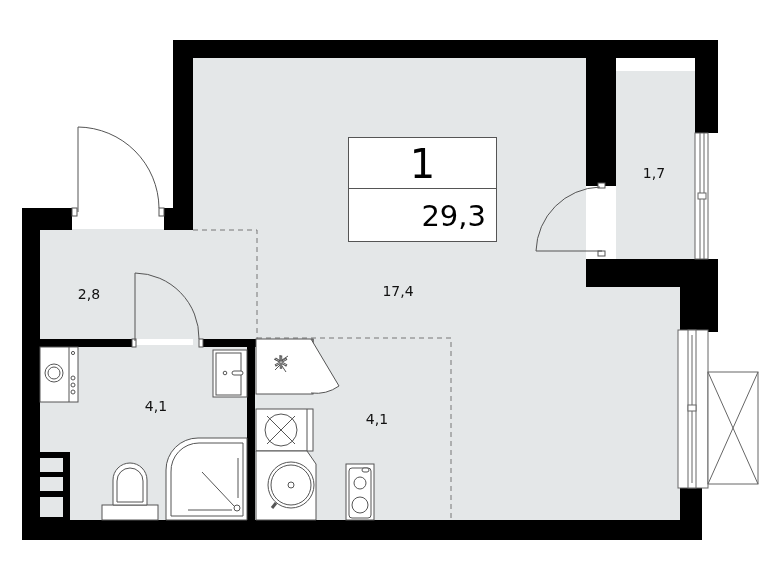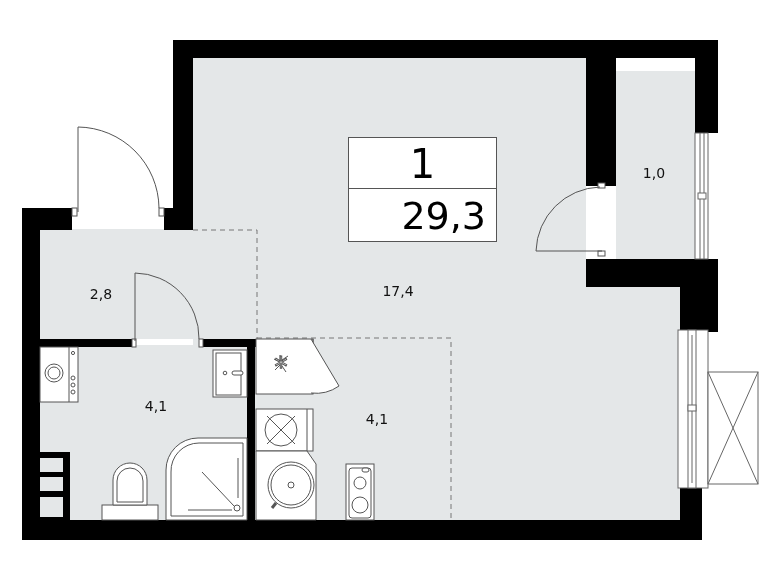--- a/index.html
+++ b/index.html
@@ -2,21 +2,21 @@
 <html><head>
   <meta charset="utf-8">
   <style>
     html, body { margin: 0; padding: 0; background: #ffffff; }
     body { width: 780px; height: 580px; position: relative; overflow: hidden; font-family: "DejaVu Sans", sans-serif; }
     #plan { position: absolute; left: 0; top: 0; width: 780px; height: 580px; }
     .lbl { position: absolute; color: #111; font-family: "DejaVu Sans", sans-serif; font-size: 14px; transform: translate(-50%, -50%); white-space: nowrap; }
     .title-box { position: absolute; left: 348px; top: 137px; width: 149px; height: 105px; background: #fff; border: 1px solid #555; box-sizing: border-box; }
     .title-box .divider { position: absolute; left: 0; right: 0; top: 50px; height: 0; border-top: 1px solid #555; }
     .title-rooms { position: absolute; left: 0; right: 0; top: 2px; height: 48px; text-align: center; font-size: 40px; line-height: 48px; color: #000; }
-    .title-area { position: absolute; left: 0; right: 10px; top: 54px; height: 48px; text-align: right; font-size: 38px; line-height: 48px; color: #000; }
+    .title-area { position: absolute; left: 0; right: 10px; top: 54px; height: 48px; text-align: right; font-size: 29px; line-height: 48px; color: #000; }
   </style>
 </head>
 <body>
 
 <svg id="plan" viewBox="0 0 780 580" xmlns="http://www.w3.org/2000/svg">
 
   <g fill="#e4e7e8">
     <rect x="193" y="58" width="393" height="462"></rect>
     <rect x="586" y="287" width="94" height="233"></rect>
     <rect x="40" y="229" width="220" height="110"></rect>
@@ -155,16 +155,16 @@
   </g>
 </svg>
 
 <div class="title-box">
   <div class="title-rooms">1</div>
   <div class="divider"></div>
   <div class="title-area">29,3</div>
 </div>
 
 <div class="lbl" style="left:398px; top:291px;">17,4</div>
-<div class="lbl" style="left:89px; top:294px;margin-left:12px;">2,8</div>
+<div class="lbl" style="left:89px; top:294px;">2,8</div>
 <div class="lbl" style="left:156px; top:406px;">4,1</div>
 <div class="lbl" style="left:377px; top:419px;">4,1</div>
-<div class="lbl" style="left:654px; top:173px;">1,0</div>
+<div class="lbl" style="left:654px; top:173px;">1,7</div>
 
 </body></html>

